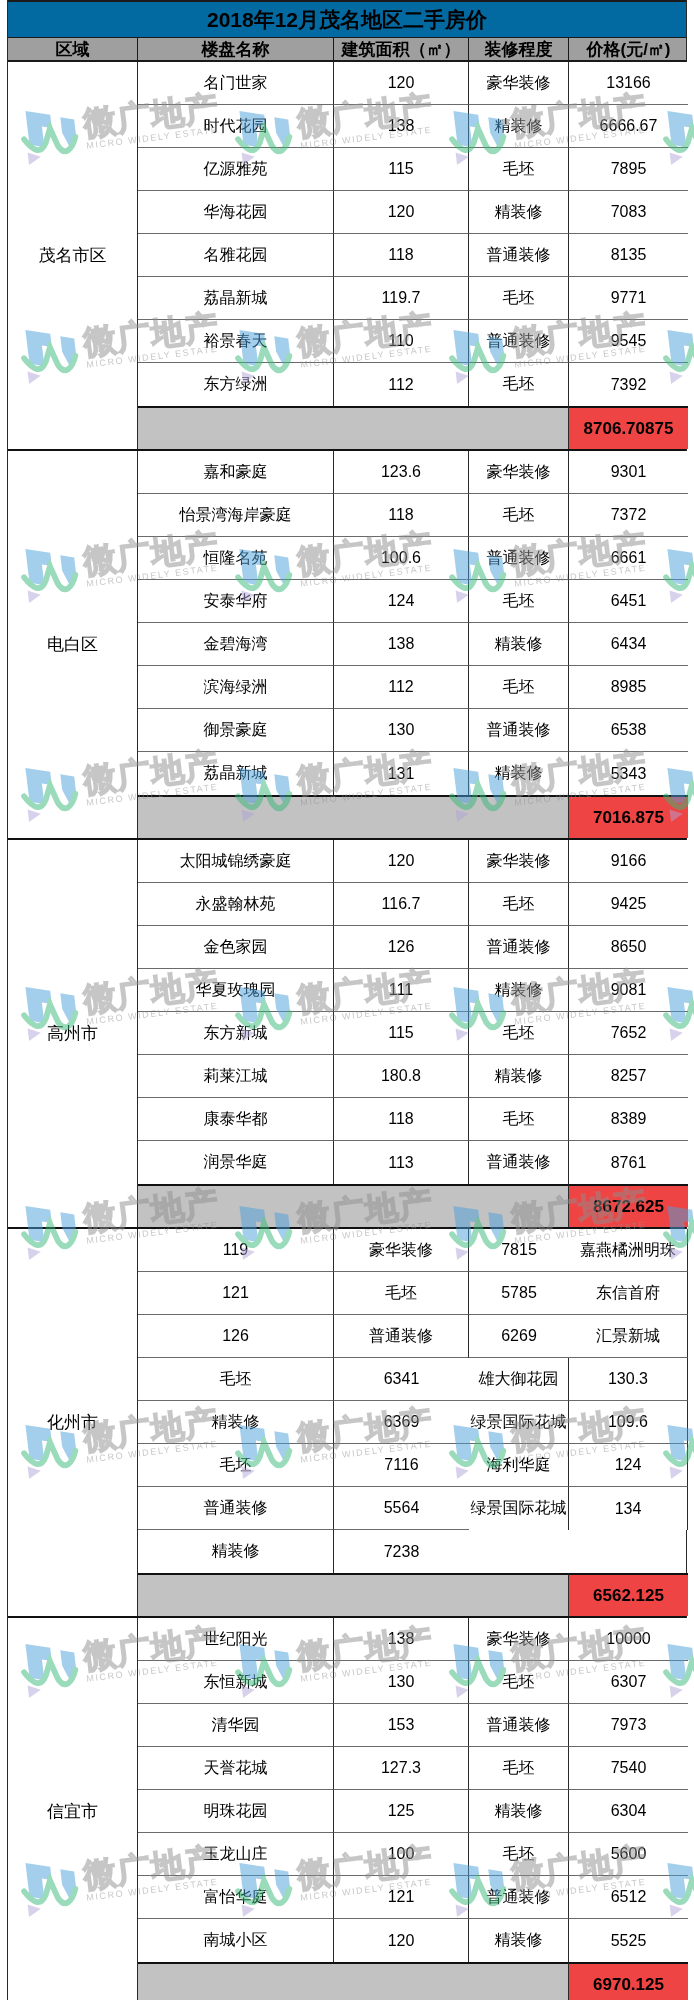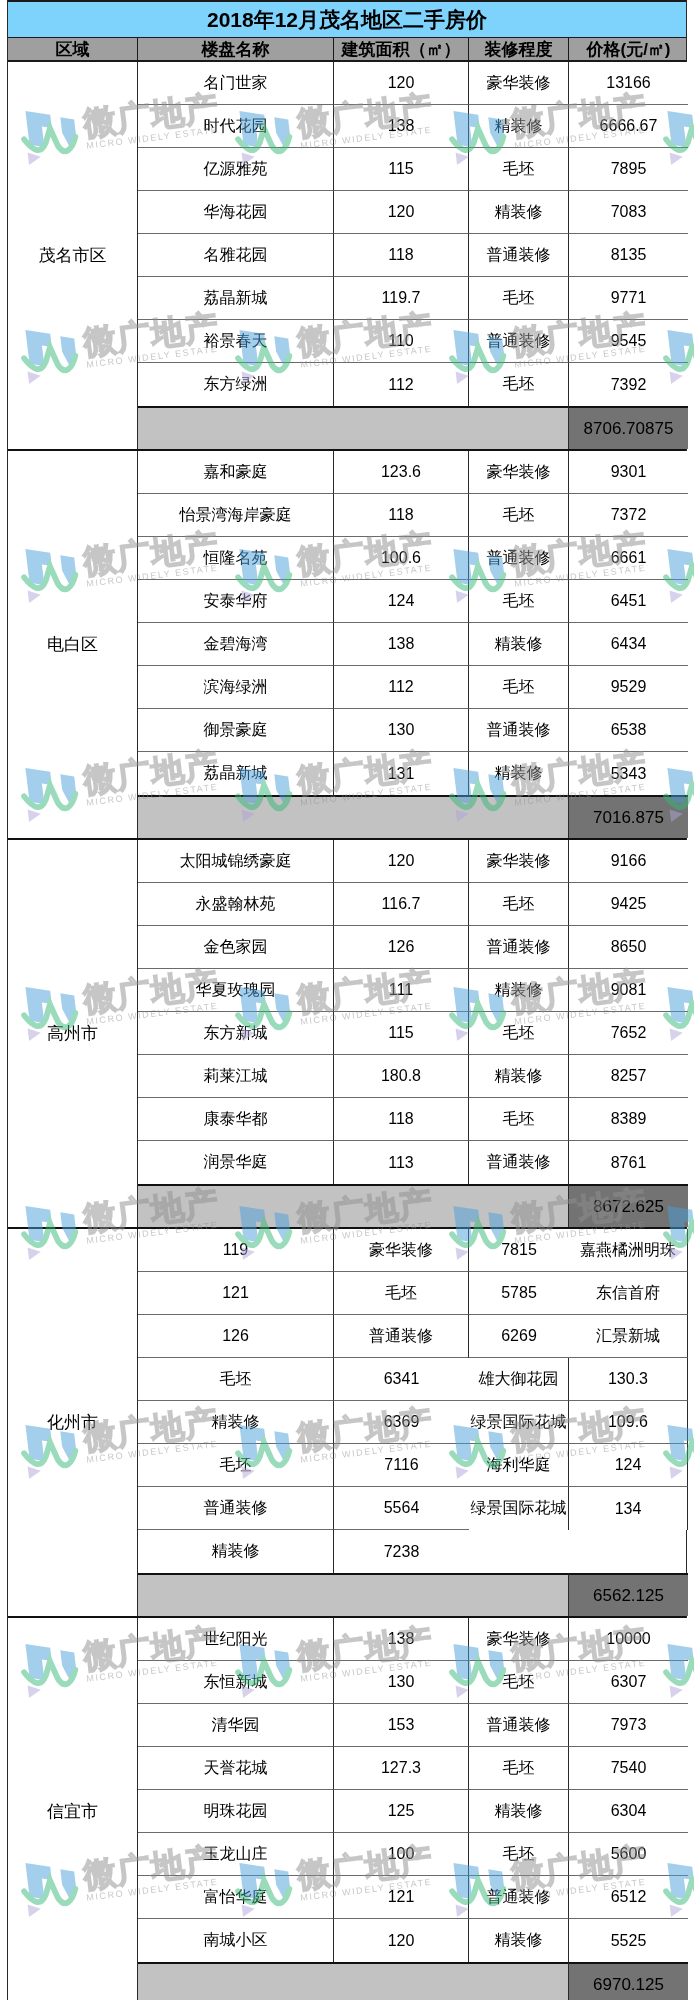--- a/index.html
+++ b/index.html
@@ -8,21 +8,21 @@
     background:#ffffff;
     font-family:"Liberation Sans","DejaVu Sans",sans-serif;
     -webkit-font-smoothing:antialiased;
   }
   .table{
     position:absolute;left:7px;top:0;width:680px;
     border-left:1px solid #2a2a2a;border-right:1px solid #2a2a2a;
     box-sizing:border-box;
   }
   .title-bar{
-    height:38px;background:#7dd3fc;border-top:2px solid #1a1a1a;
+    height:38px;background:#0369a1;border-top:2px solid #1a1a1a;
     border-bottom:1px solid #1a1a1a;
     display:flex;align-items:center;justify-content:center;
     font-size:21px;font-weight:bold;color:#000;box-sizing:border-box;
   }
   .header-row{
     display:grid;grid-template-columns:130px 196px 135px 100px 119px;
     height:24px;background:#9f9f9f;border-bottom:2px solid #1a1a1a;box-sizing:border-box;
   }
   .header-cell{
     display:flex;align-items:center;justify-content:center;
@@ -44,23 +44,23 @@
     grid-column:1;grid-row:1 / span 9;
     display:flex;align-items:center;justify-content:center;
     font-size:17px;background:#fff;border-right:1px solid #2a2a2a;box-sizing:border-box;
   }
   .prop{border-bottom:1px solid #6a6a6a;}
   .avg-spacer{
     grid-column:2 / 5;background:#c2c2c2;border-top:2px solid #111;
     border-right:1px solid #2a2a2a;box-sizing:border-box;
   }
   .avg-price{
-    grid-column:5;background:#737373;border-top:2px solid #111;
+    grid-column:5;background:#ef4444;border-top:2px solid #111;
     display:flex;align-items:center;justify-content:center;
-    font-size:17px;color:#000;box-sizing:border-box;
+    font-size:17px;color:#000;box-sizing:border-box;font-weight:bold;
   }
   
   .wm-layer{position:absolute;left:0;top:0;width:694px;height:2000px;pointer-events:none;z-index:5;}
   .wm{
     position:absolute;display:flex;align-items:center;gap:6px;
     transform:rotate(-7deg);opacity:0.5;width:210px;
   }
   .wm-text{display:flex;flex-direction:column;line-height:1;}
   .wm-cn{
     font-size:33px;font-weight:bold;letter-spacing:1px;
@@ -137,21 +137,21 @@
         <div class="cell prop">124</div>
         <div class="cell prop">毛坯</div>
         <div class="cell col5 prop">6451</div>
         <div class="cell prop">金碧海湾</div>
         <div class="cell prop">138</div>
         <div class="cell prop">精装修</div>
         <div class="cell col5 prop">6434</div>
         <div class="cell prop">滨海绿洲</div>
         <div class="cell prop">112</div>
         <div class="cell prop">毛坯</div>
-        <div class="cell col5 prop">9529</div>
+        <div class="cell col5 prop">8985</div>
         <div class="cell prop">御景豪庭</div>
         <div class="cell prop">130</div>
         <div class="cell prop">普通装修</div>
         <div class="cell col5 prop">6538</div>
         <div class="cell">荔晶新城</div>
         <div class="cell">131</div>
         <div class="cell">精装修</div>
         <div class="cell col5">5343</div>
         <div class="avg-spacer"></div>
         <div class="avg-price">7016.875</div>

